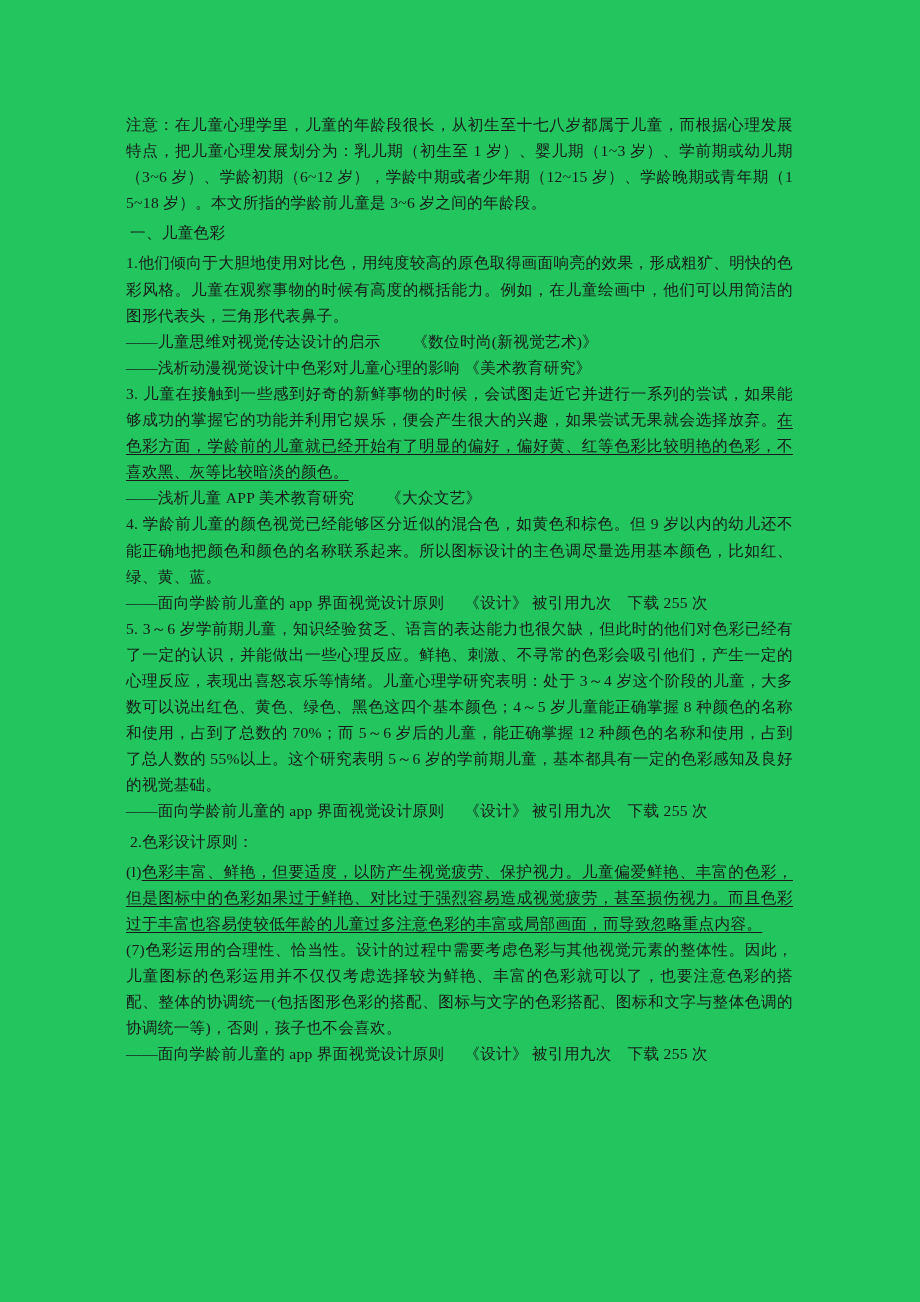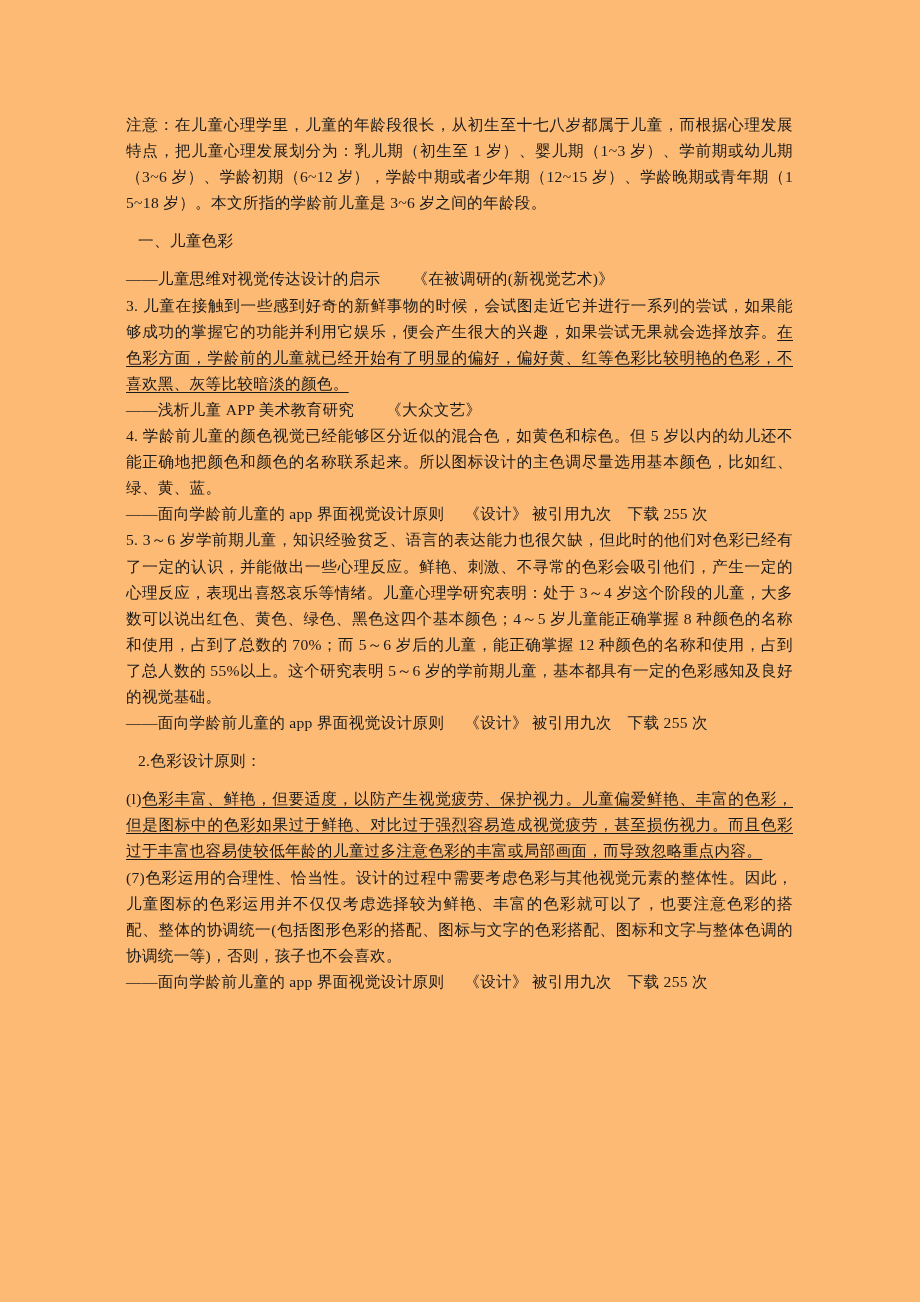--- a/index.html
+++ b/index.html
@@ -11,21 +11,21 @@
     width: 920px;
     height: 1302px;
     font-family: "Liberation Serif", "DejaVu Serif", serif;
     color: #1a1a1a;
     overflow: hidden;
   }
   #page {
     position: relative;
     width: 920px;
     height: 1302px;
-    background: #fdba74;
+    background: #22c55e;
     box-sizing: border-box;
     padding: 112px 127px 0 126px;
   }
   .doc-body {
     width: 667px;
   }
   p.para {
     margin: 0;
     padding: 0;
     font-size: 15.6px;
@@ -41,50 +41,52 @@
     text-decoration-thickness: 1px;
   }
   .cite {
     margin: 0;
     font-size: 15.6px;
     line-height: 26.1px;
     letter-spacing: 0.02em;
     white-space: pre;
   }
   .heading {
-    margin: 12px;
+    margin: 4px;
     font-size: 15.6px;
     line-height: 26.1px;
     font-weight: normal;
     letter-spacing: 0.02em;
   }
   .spacer {
     height: 26.1px;
   }
 </style>
 </head>
 <body>
 
 <div id="page">
   <div class="doc-body">
 
     <p class="para">注意：在儿童心理学里，儿童的年龄段很长，从初生至十七八岁都属于儿童，而根据心理发展特点，把儿童心理发展划分为：乳儿期（初生至 1 岁）、婴儿期（1~3 岁）、学前期或幼儿期（3~6 岁）、学龄初期（6~12 岁），学龄中期或者少年期（12~15 岁）、学龄晚期或青年期（15~18 岁）。本文所指的学龄前儿童是 3~6 岁之间的年龄段。</p>
 
     <p class="heading">一、儿童色彩</p>
 
+    <p class="para">1.他们倾向于大胆地使用对比色，用纯度较高的原色取得画面响亮的效果，形成粗犷、明快的色彩风格。儿童在观察事物的时候有高度的概括能力。例如，在儿童绘画中，他们可以用简洁的图形代表头，三角形代表鼻子。</p>
 
-    <p class="cite">——儿童思维对视觉传达设计的启示　　《在被调研的(新视觉艺术)》</p>
+    <p class="cite">——儿童思维对视觉传达设计的启示　　《数位时尚(新视觉艺术)》</p>
 
 
+    <p class="cite">——浅析动漫视觉设计中色彩对儿童心理的影响 《美术教育研究》</p>
 
     <p class="para"><span>3. 儿童在接触到一些感到好奇的新鲜事物的时候，会试图走近它并进行一系列的尝试，如果能够成功的掌握它的功能并利用它娱乐，便会产生很大的兴趣，如果尝试无果就会选择放弃。</span><span class="u">在色彩方面，学龄前的儿童就已经开始有了明显的偏好，偏好黄、红等色彩比较明艳的色彩，不喜欢黑、灰等比较暗淡的颜色。</span></p>
 
     <p class="cite">——浅析儿童 APP 美术教育研究　　《大众文艺》</p>
 
-    <p class="para">4. 学龄前儿童的颜色视觉已经能够区分近似的混合色，如黄色和棕色。但 5 岁以内的幼儿还不能正确地把颜色和颜色的名称联系起来。所以图标设计的主色调尽量选用基本颜色，比如红、绿、黄、蓝。</p>
+    <p class="para">4. 学龄前儿童的颜色视觉已经能够区分近似的混合色，如黄色和棕色。但 9 岁以内的幼儿还不能正确地把颜色和颜色的名称联系起来。所以图标设计的主色调尽量选用基本颜色，比如红、绿、黄、蓝。</p>
 
     <p class="cite">——面向学龄前儿童的 app 界面视觉设计原则　 《设计》 被引用九次　下载 255 次</p>
 
     <p class="para">5. 3～6 岁学前期儿童，知识经验贫乏、语言的表达能力也很欠缺，但此时的他们对色彩已经有了一定的认识，并能做出一些心理反应。鲜艳、刺激、不寻常的色彩会吸引他们，产生一定的心理反应，表现出喜怒哀乐等情绪。儿童心理学研究表明：处于 3～4 岁这个阶段的儿童，大多数可以说出红色、黄色、绿色、黑色这四个基本颜色；4～5 岁儿童能正确掌握 8 种颜色的名称和使用，占到了总数的 70%；而 5～6 岁后的儿童，能正确掌握 12 种颜色的名称和使用，占到了总人数的 55%以上。这个研究表明 5～6 岁的学前期儿童，基本都具有一定的色彩感知及良好的视觉基础。</p>
 
     <p class="cite">——面向学龄前儿童的 app 界面视觉设计原则　 《设计》 被引用九次　下载 255 次</p>
 
     <p class="heading">2.色彩设计原则：</p>
 
     <p class="para"><span>(l)</span><span class="u">色彩丰富、鲜艳，但要适度，以防产生视觉疲劳、保护视力。儿童偏爱鲜艳、丰富的色彩，但是图标中的色彩如果过于鲜艳、对比过于强烈容易造成视觉疲劳，甚至损伤视力。而且色彩过于丰富也容易使较低年龄的儿童过多注意色彩的丰富或局部画面，而导致忽略重点内容。</span></p>

